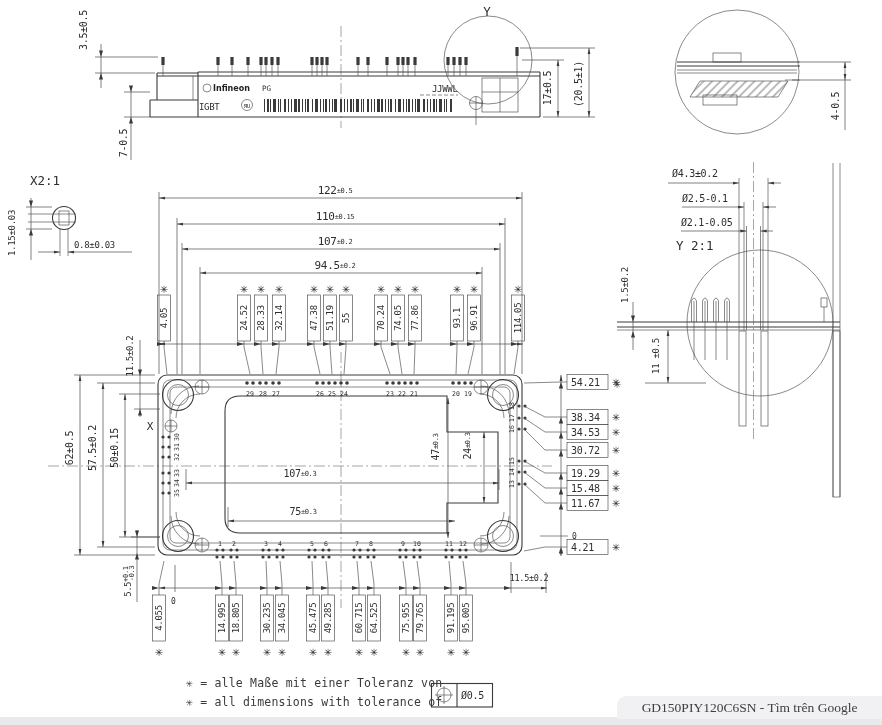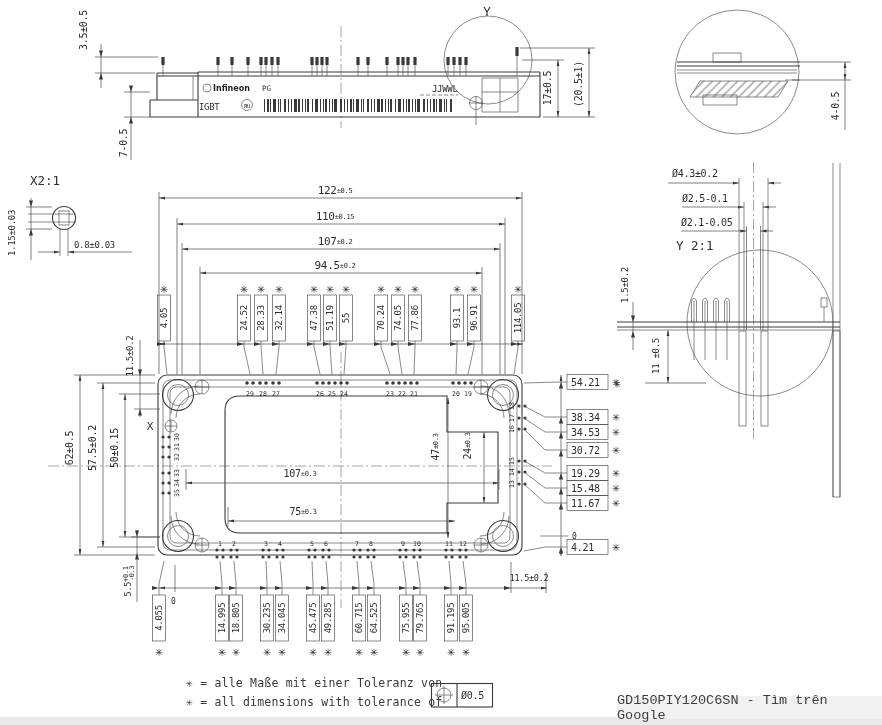--- a/index.html
+++ b/index.html
@@ -17,21 +17,21 @@
   .sm{font-size:9px;}
   .tol{font-size:7px;}
   .ast{font-size:10px;fill:#2e2e2e;font-family:"DejaVu Sans",sans-serif;}
   .pn{font-size:6.5px;fill:#2e2e2e;font-family:"DejaVu Sans Mono",monospace;}
   .ttl{font-size:12.5px;fill:#2e2e2e;font-family:"DejaVu Sans Mono",monospace;}
   .lg{font-size:11.5px;fill:#3a3a3a;font-family:"DejaVu Sans Mono",monospace;letter-spacing:0.2px;}
   .brand{font-size:8px;fill:#222;font-weight:bold;font-family:"DejaVu Sans",sans-serif;}
   #bottom-strip{position:absolute;left:0;top:717px;width:882px;height:8px;background:#e8e9eb;}
   #caption-bar{position:absolute;left:617px;top:696px;width:265px;height:23px;background:#f1f1f3;
     border-top-left-radius:9px;display:flex;align-items:center;justify-content:center;
-    font-family:Liberation Mono, monospace;font-size:13.5px;color:#3c4043;}
+    font-family:Liberation Serif, serif;font-size:13.5px;color:#3c4043;}
 </style>
 </head>
 <body>
 
 <div id="stage">
 <svg width="882" height="717" viewBox="0 0 882 717">
   <defs>
     <marker id="ma" viewBox="0 0 10 6" refX="9.6" refY="3" markerWidth="9.5" markerHeight="5.5" orient="auto-start-reverse">
       <path d="M9.6,3 L0,0.8 L0,5.2 Z" fill="#3a3a3a"></path>
     </marker>

